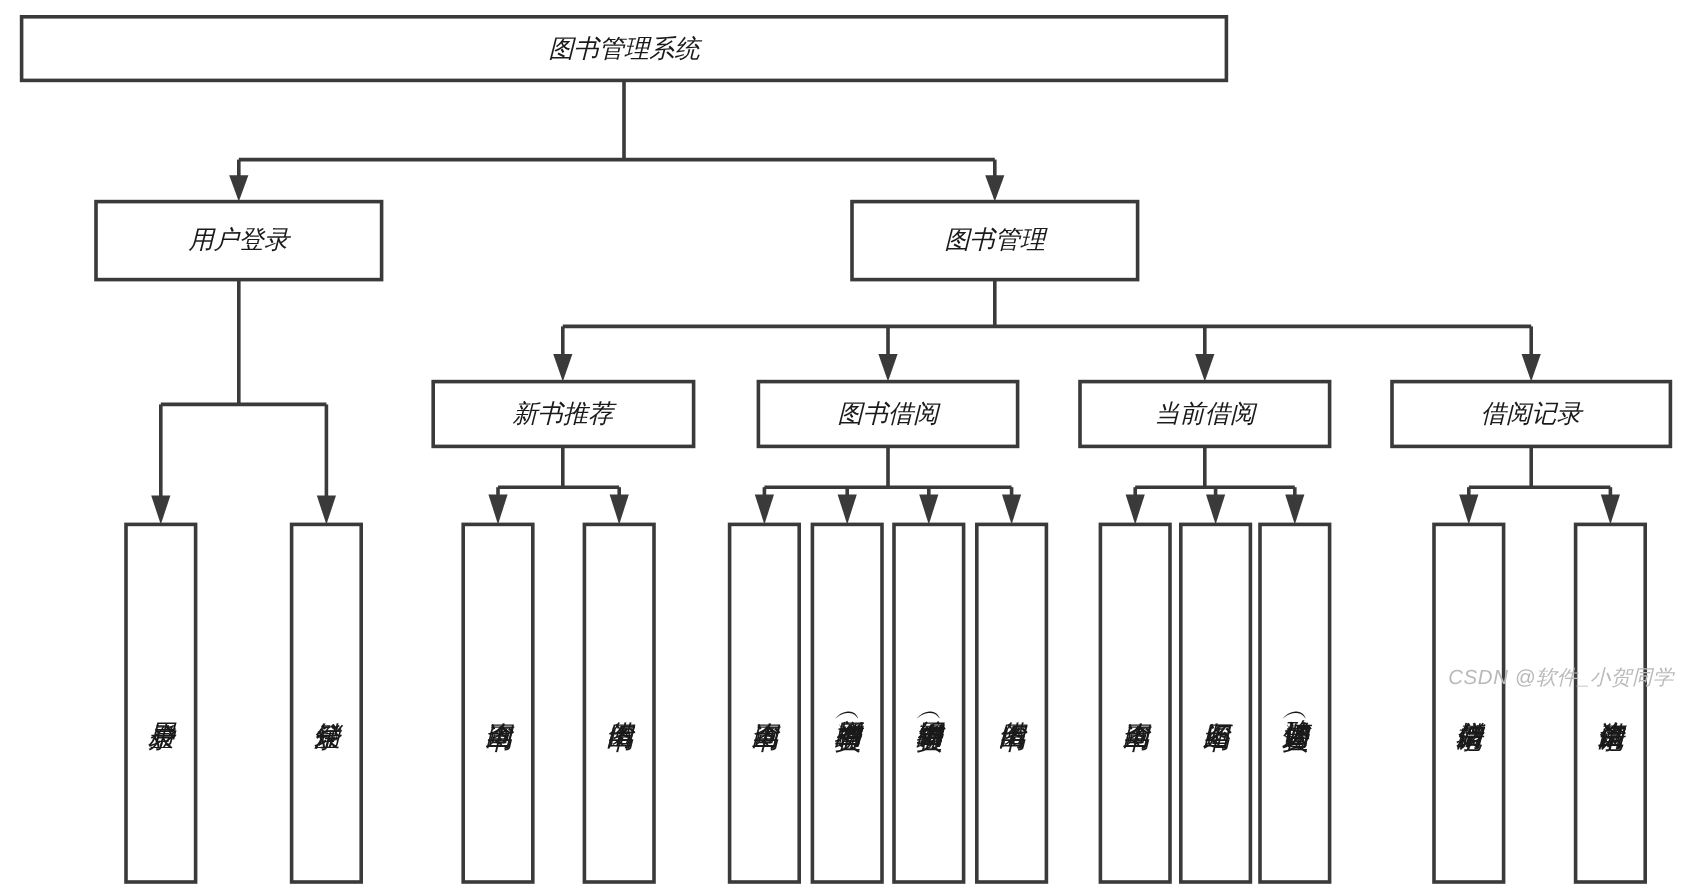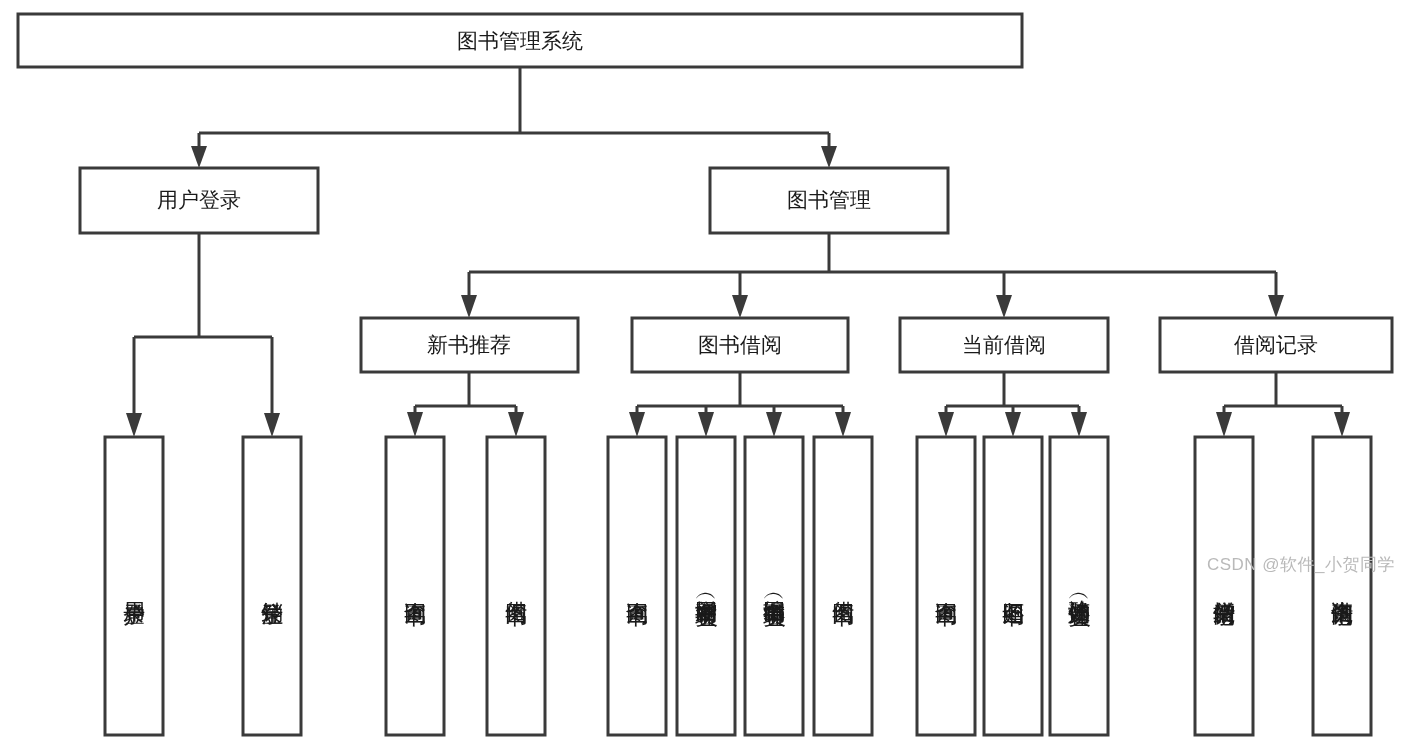--- a/index.html
+++ b/index.html
@@ -12,20 +12,21 @@
     font-family: "Liberation Sans", "DejaVu Sans", sans-serif;
     width: 1405px;
     height: 747px;
     overflow: hidden;
   }
   #diagram-root {
     position: relative;
     width: 1405px;
     height: 582px;
     background: #ffffff;
+    font-style: italic;
   }
   svg.tree-canvas {
     position: absolute;
     left: 0;
     top: 0;
     width: 1405px;
     height: 747px;
   }
   .node-box {
     fill: #ffffff;

